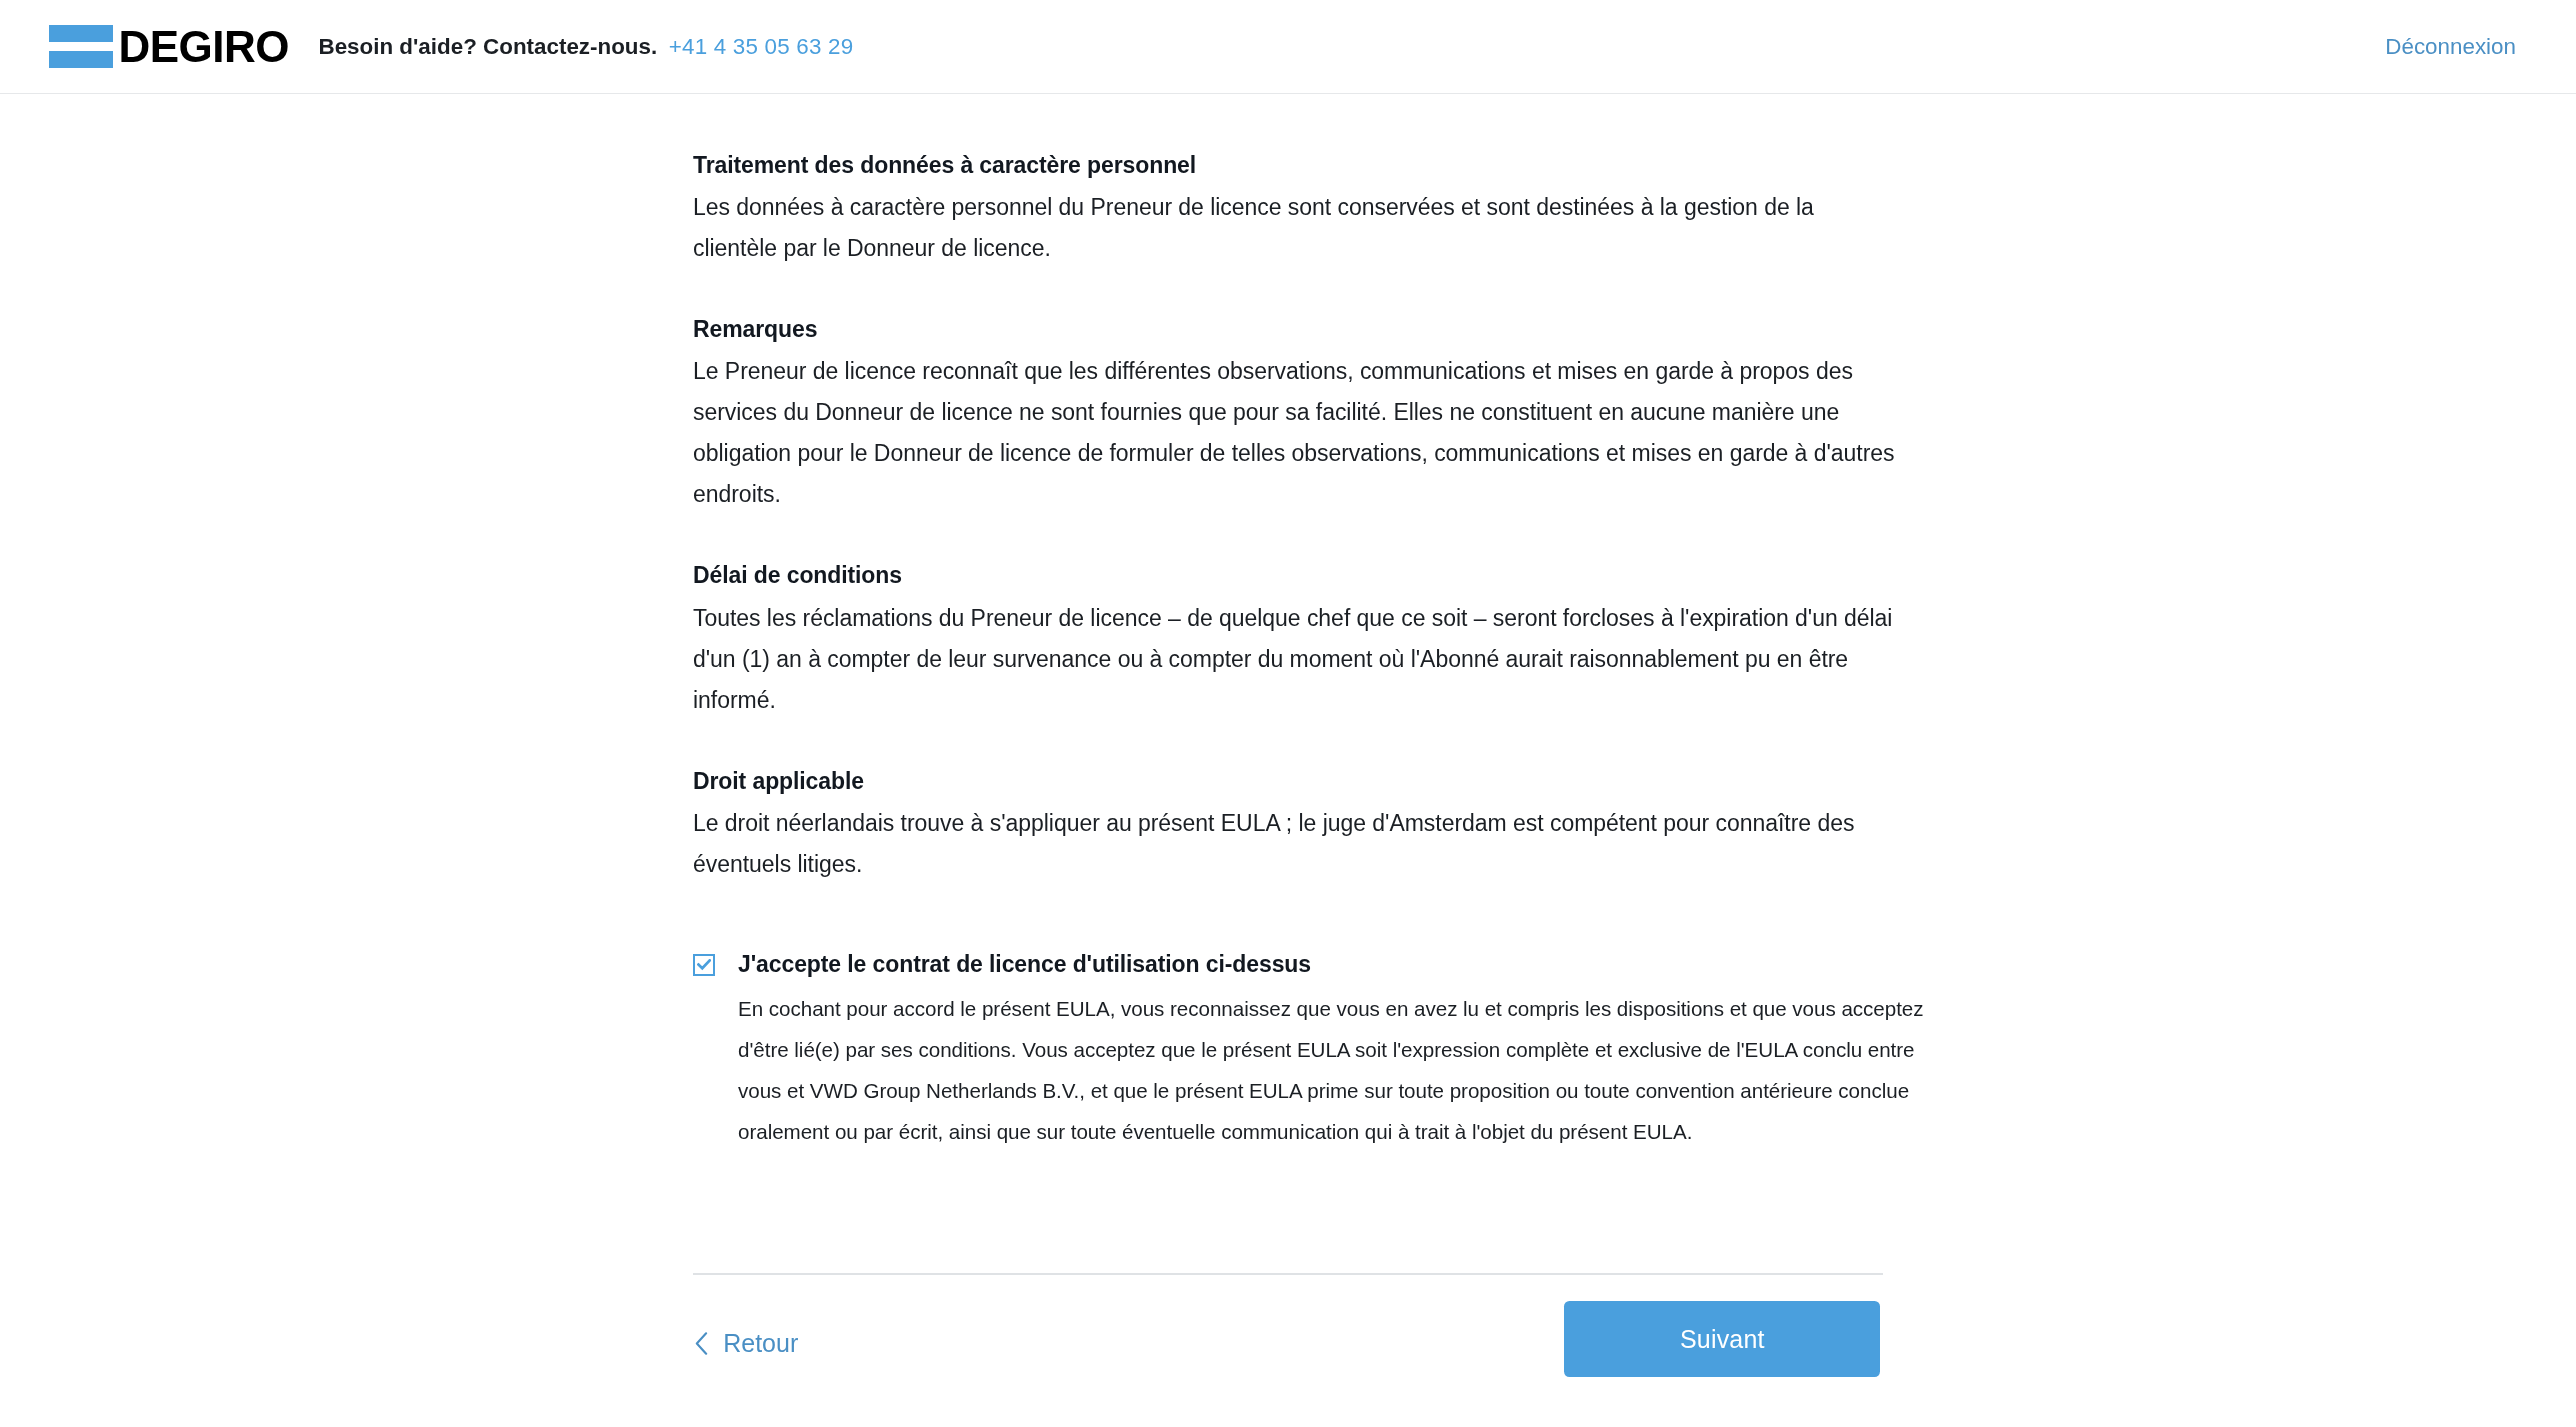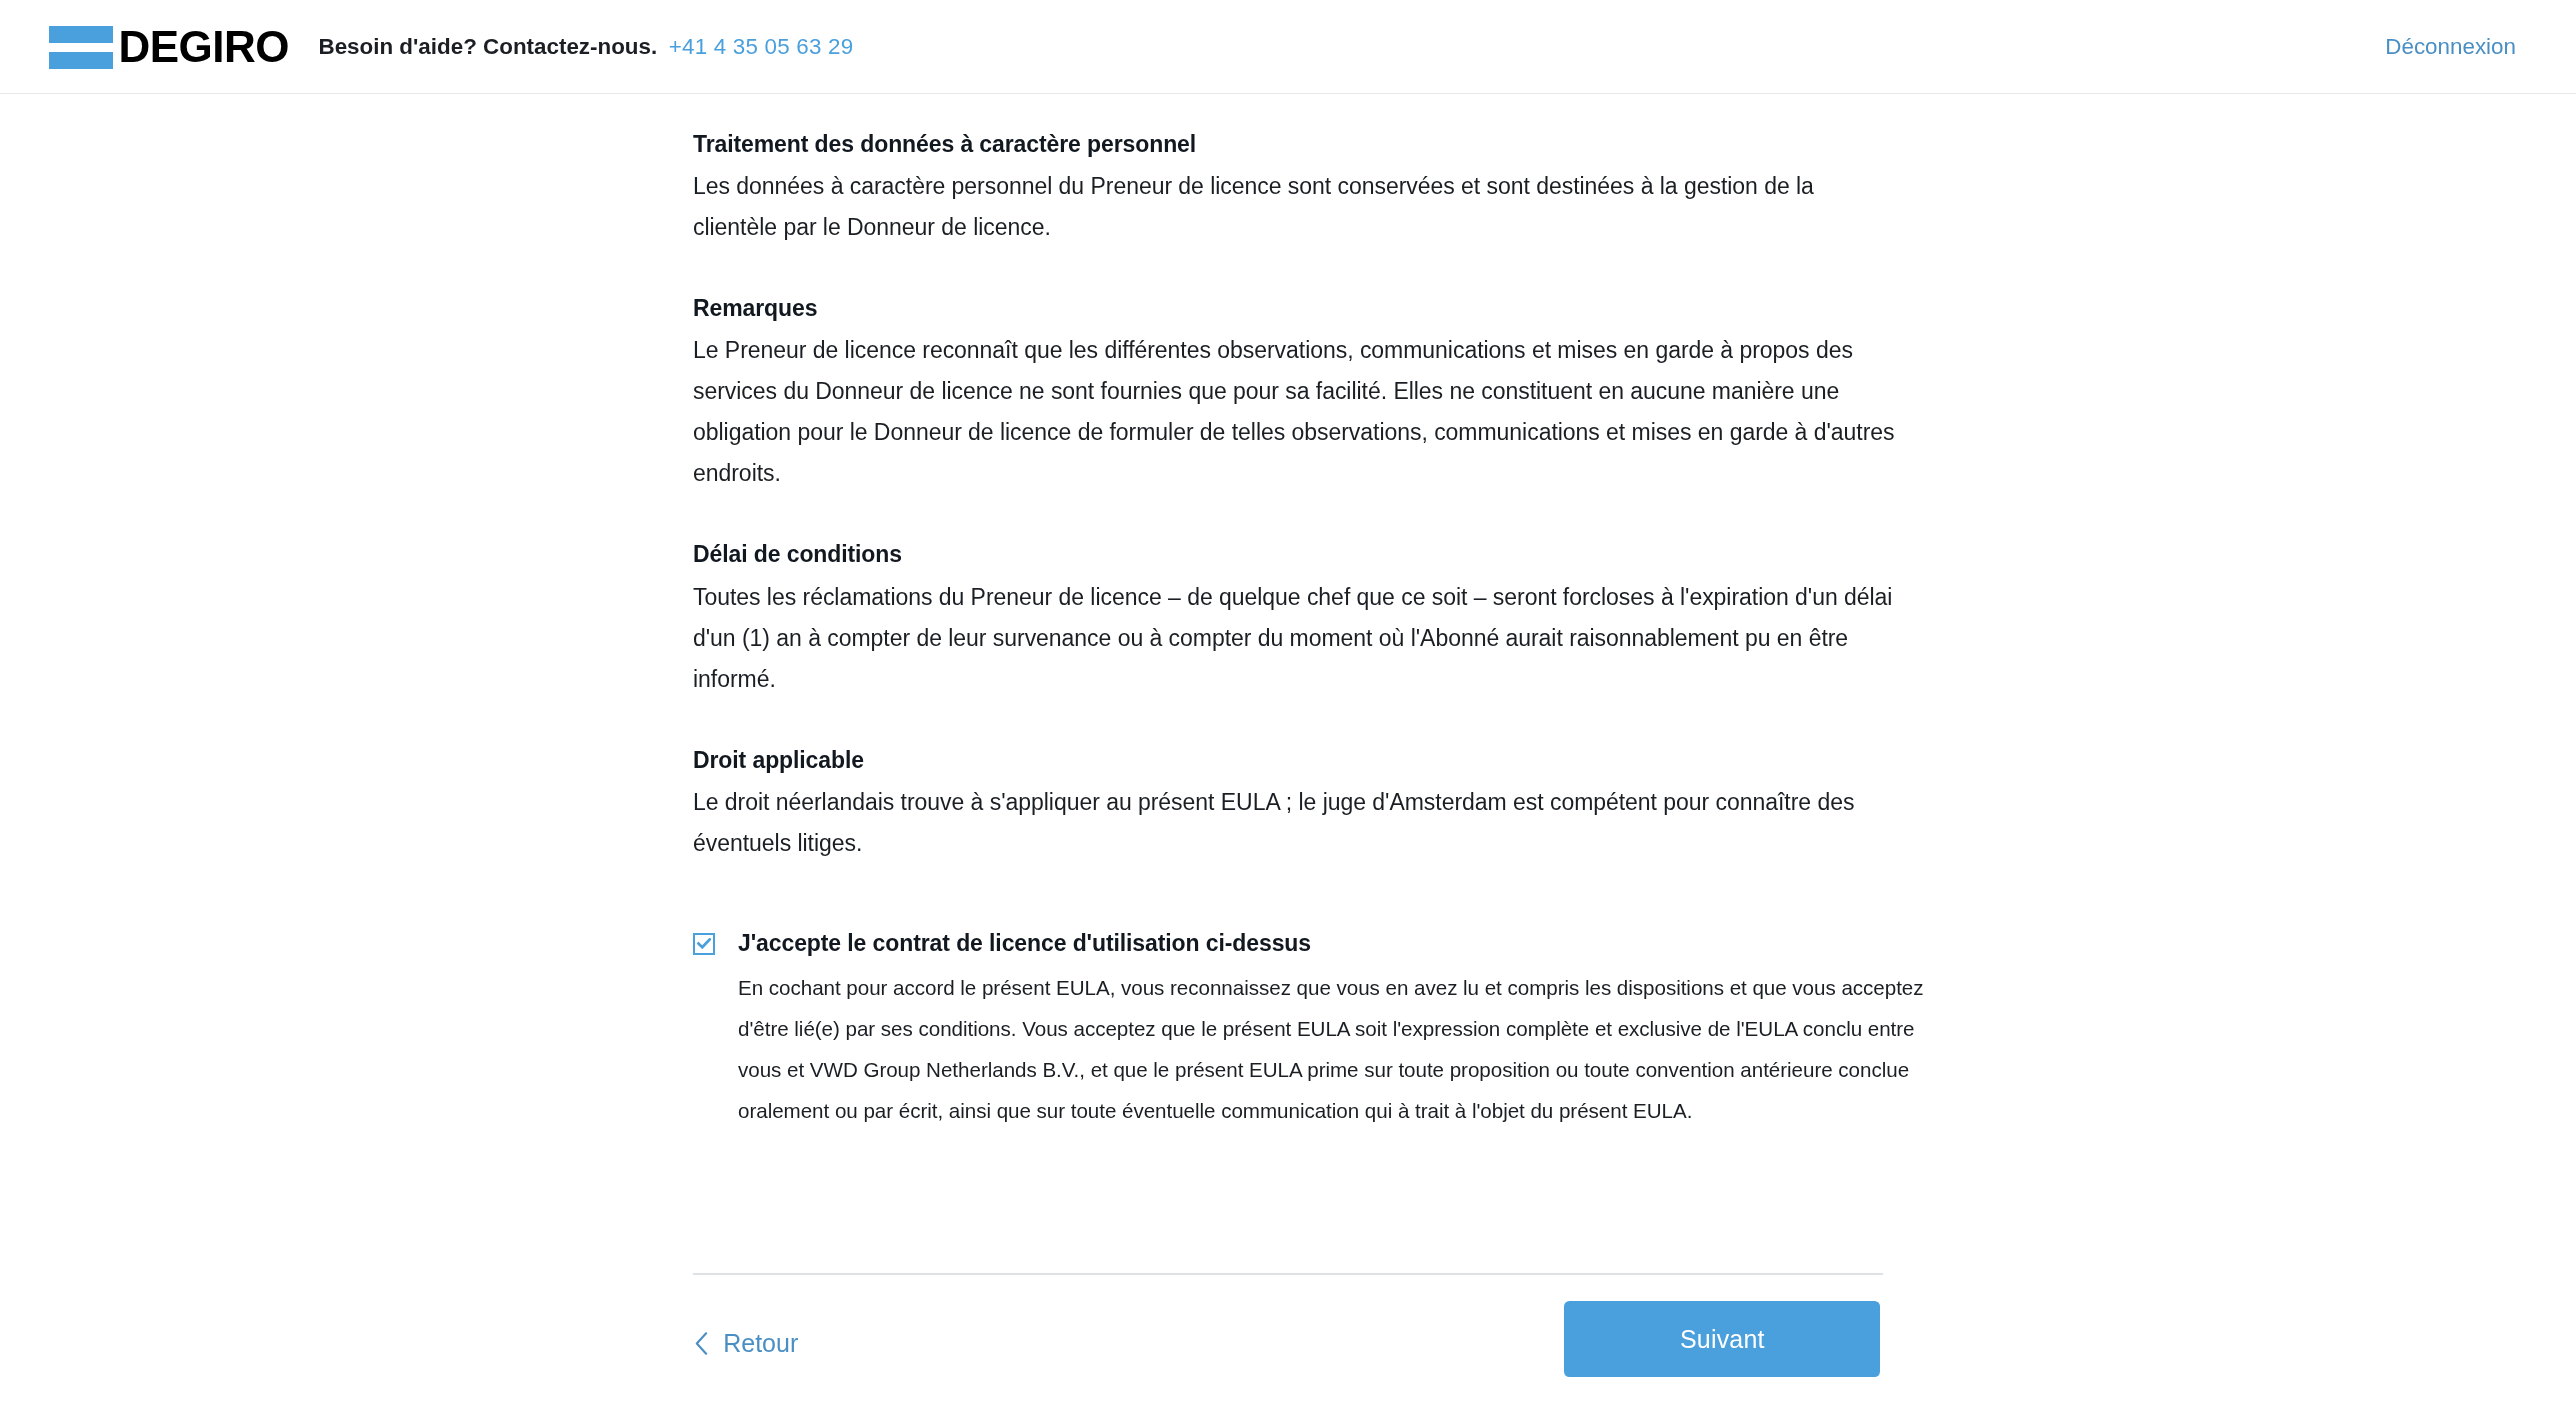--- a/index.html
+++ b/index.html
@@ -25,21 +25,21 @@
     height: 94px;
     background: #ffffff;
     border-bottom: 1.8px solid #e6e8ea;
     box-sizing: border-box;
     display: flex;
     align-items: center;
     z-index: 20;
   }
   .brand {
     display: flex;
-    align-items: flex-end;
+    align-items: flex-start;
     margin-left: 49px;
   }
   .logo-mark {
     width: 64px;
     height: 43px;
     display: flex;
     flex-direction: column;
     justify-content: space-between;
     margin-right: 5.4px;
   }
@@ -114,21 +114,21 @@
   p.sec-body {
     font-size: 23px;
     line-height: 41px;
     color: #1b1f24;
     margin: 0;
     letter-spacing: -0.04px;
   }
   .sec {
     margin-top: 45px;
   }
-  .sec.first { margin-top: 30px; }
+  .sec.first { margin-top: 51px; }
 
   
   .accept-block {
     margin-top: 66px;
     position: relative;
     padding-left: 45px;
   }
   .checkbox {
     position: absolute;
     left: 0;

